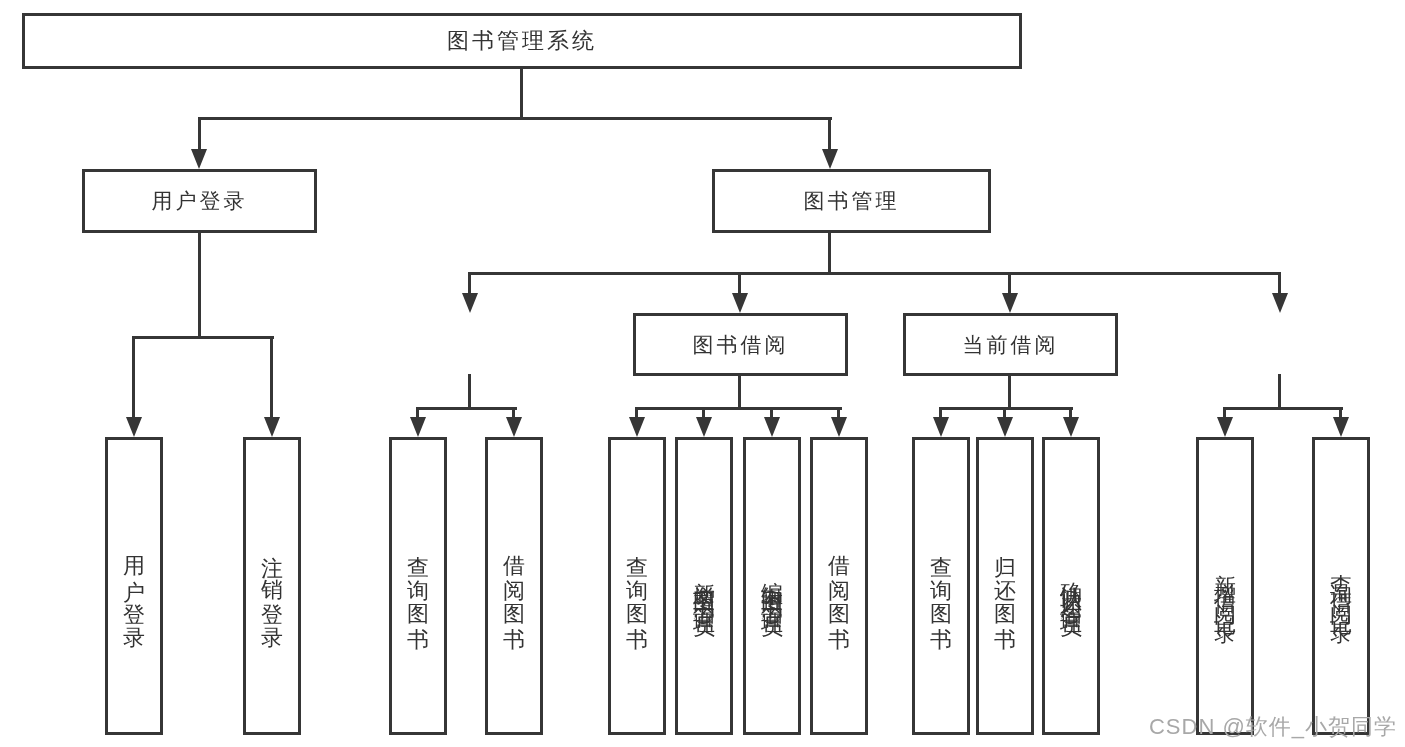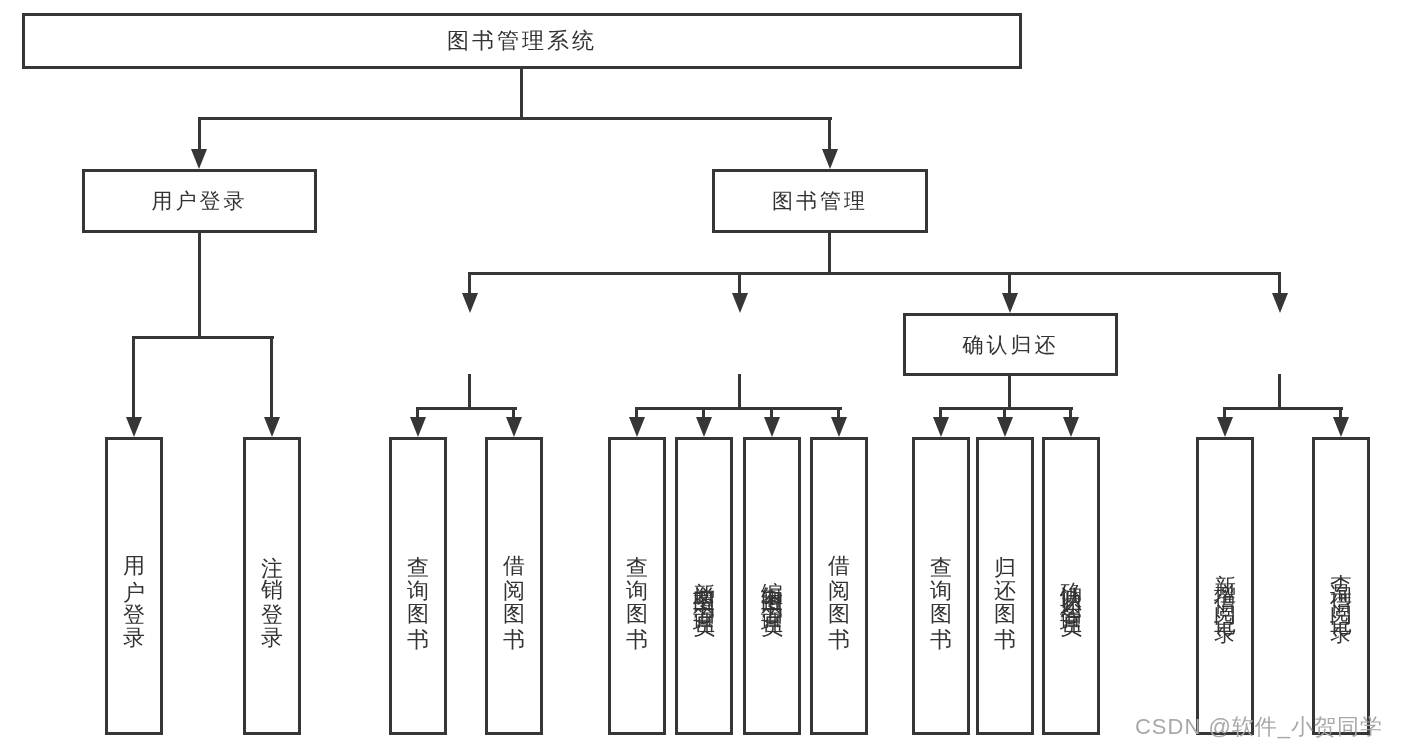--- a/index.html
+++ b/index.html
@@ -52,46 +52,49 @@
     position: absolute;
     width: 0;
     height: 0;
     border-left: 8px solid transparent;
     border-right: 8px solid transparent;
     border-top: 20px solid #363636;
   }
   .watermark {
     position: absolute;
     top: 712px;
-    right: 22px;
+    right: 8px;
     font-size: 22px;
     color: #a8a8a8;
     letter-spacing: 1px;
     z-index: 5;
     white-space: nowrap;
   }
 </style>
 </head>
 <body>
 
 <div class="canvas">
 
   <div class="box" style="left:22px; top:13px; width:1000px; height:56px;">
     <span class="h-label root-size">图书管理系统</span>
   </div>
 
   <div class="box" style="left:82px; top:169px; width:235px; height:64px;">
     <span class="h-label">用户登录</span>
   </div>
-  <div class="box" style="left:712px; top:169px; width:216px; height:64px;">
+  <div class="box" style="left:712px; top:169px; width:279px; height:64px;">
     <span class="h-label">图书管理</span>
   </div>
 
+  <div class="box" style="left:633px; top:313px; width:215px; height:63px;">
+    <span class="h-label">图书借阅</span>
+  </div>
   <div class="box" style="left:903px; top:313px; width:215px; height:63px;">
-    <span class="h-label">确认归还</span>
+    <span class="h-label">当前借阅</span>
   </div>
 
   <div class="box" style="left:105px; top:437px; width:58px; height:298px;">
     <span class="v-label v-short">用户登录</span>
   </div>
   <div class="box" style="left:243px; top:437px; width:58px; height:298px;">
     <span class="v-label v-short">注销登录</span>
   </div>
 
   <div class="box" style="left:389px; top:437px; width:58px; height:298px;">

